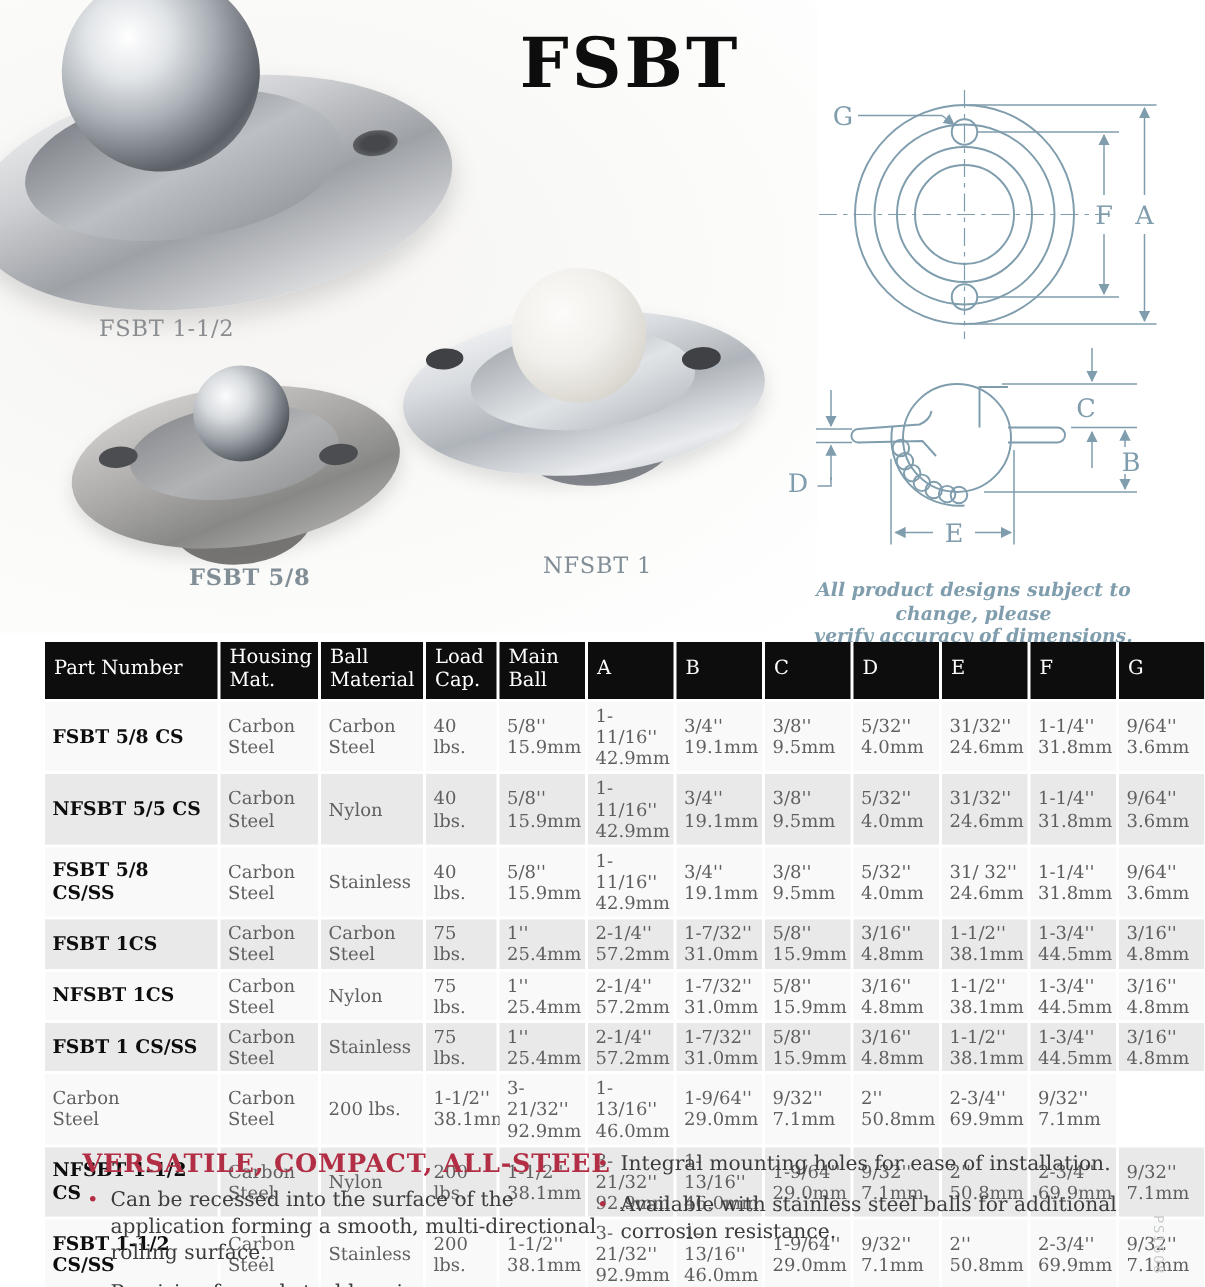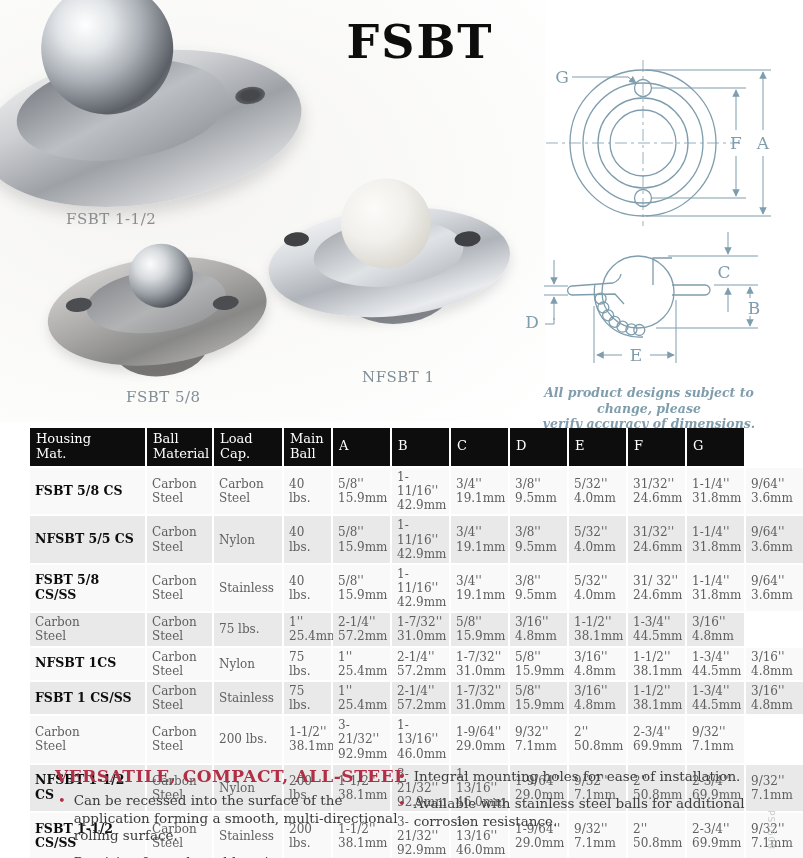--- a/index.html
+++ b/index.html
@@ -49,21 +49,21 @@
     box-shadow:0 6px 12px rgba(60,60,60,.15);}
   .u3 .recess{left:46px;top:34px;width:150px;height:66px;
     background:linear-gradient(160deg,#9ba0a6 0%,#e0e3e6 55%,#b2b7bd 100%);}
   .u3 .ball{left:76px;top:-8px;width:90px;height:90px;
     background:radial-gradient(circle at 38% 32%, #fcfbf9 0%, #f2f0ec 40%, #dbd8d1 74%, #c3c0b8 100%);}
   .u3 .hole1{left:18px;top:38px;width:25px;height:14px;background:#3f4144;}
   .u3 .hole2{left:188px;top:52px;width:26px;height:15px;background:#3f4144;}
 
   .photo-label{position:absolute;font-size:15px;color:#818e96;letter-spacing:.5px;}
   .lbl-u1{left:66px;top:210px;color:#8a8d90;}
-  .lbl-u2{left:126px;top:388px;}
+  .lbl-u2{left:126px;top:376px;font-weight:bold;}
   .lbl-u3{left:362px;top:368px;}
 
   
   .note-additional{position:absolute;left:330px;top:405px;font-size:13px;color:#b3bfc6;}
   .note-disclaimer{position:absolute;left:518px;top:385px;width:262px;text-align:center;
     font-size:12.5px;font-style:italic;font-weight:600;color:var(--diagram_blue,#7f9dad);line-height:1.25;}
 
   
   svg.diag{position:absolute;overflow:visible;}
   .diag-top{left:528px;top:50px;width:265px;height:178px;}
@@ -209,20 +209,21 @@
     <text x="118" y="133" text-anchor="middle">E</text>
   </svg>
 
   <div class="note-disclaimer">
     <span>All product designs subject to change, please</span><br>
     <span>verify accuracy of dimensions.</span>
   </div>
 
   <div class="tbl">
     <div class="t-head">
+      <div class="h-cell">Part Number</div>
       <div class="h-cell">Housing
 Mat.</div>
       <div class="h-cell">Ball
 Material</div>
       <div class="h-cell">Load
 Cap.</div>
       <div class="h-cell">Main
 Ball</div>
       <div class="h-cell">A</div>
       <div class="h-cell">B</div>
@@ -301,20 +302,21 @@
 4.0mm</div>
           <div class="t-cell">31/ 32''
 24.6mm</div>
           <div class="t-cell">1-1/4''
 31.8mm</div>
           <div class="t-cell">9/64''
 3.6mm</div>
         </div>
 
         <div class="t-row">
+          <div class="t-cell pn">FSBT 1CS</div>
           <div class="t-cell">Carbon
 Steel</div>
           <div class="t-cell">Carbon
 Steel</div>
           <div class="t-cell">75 lbs.</div>
           <div class="t-cell">1''
 25.4mm</div>
           <div class="t-cell">2-1/4''
 57.2mm</div>
           <div class="t-cell">1-7/32''

